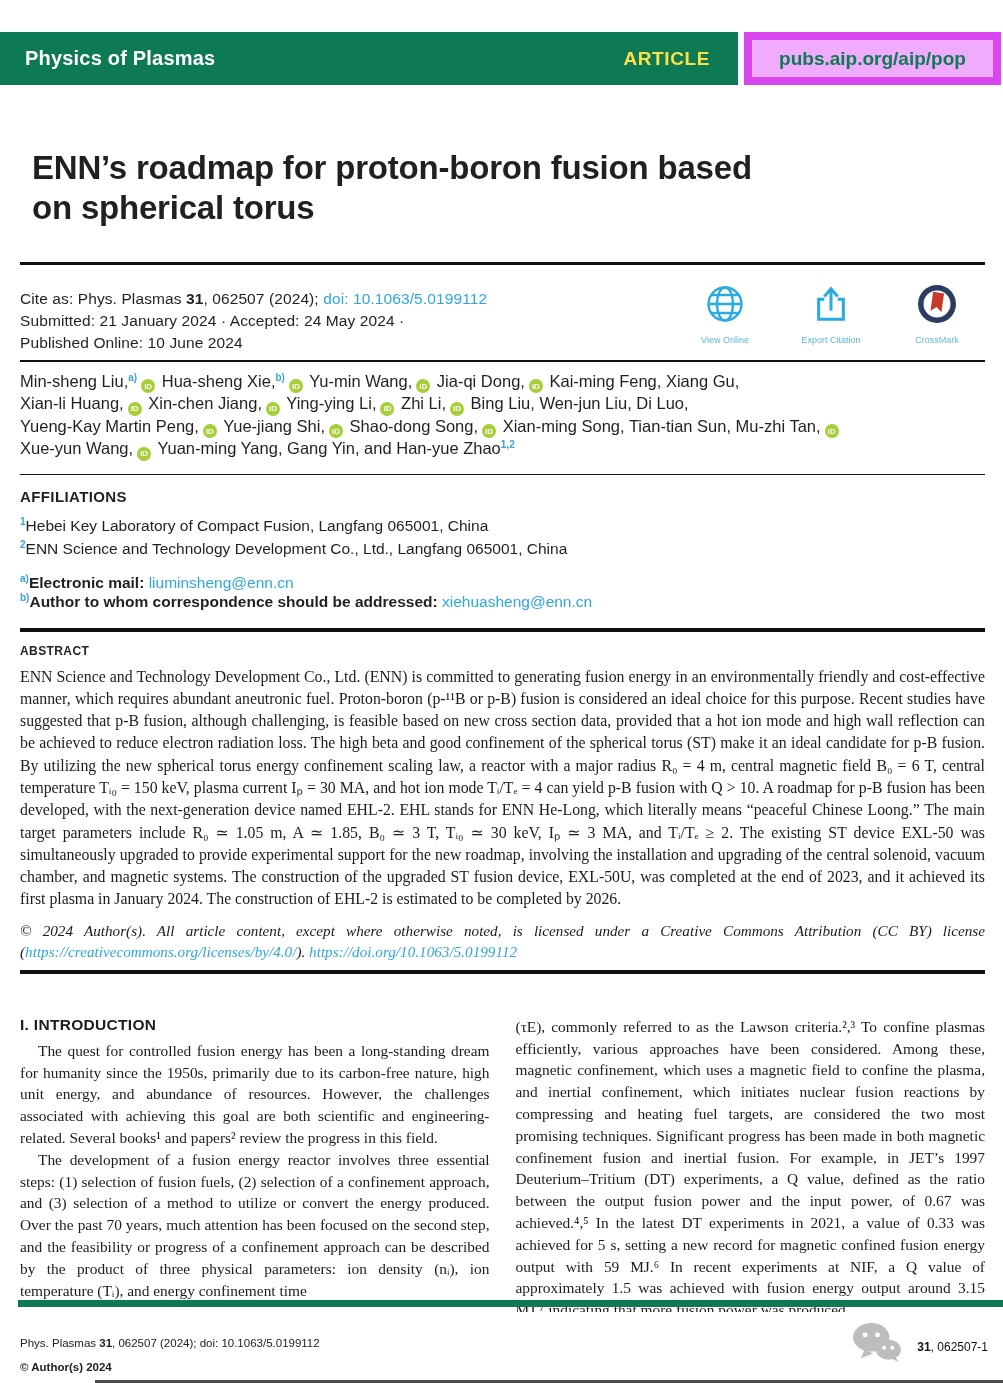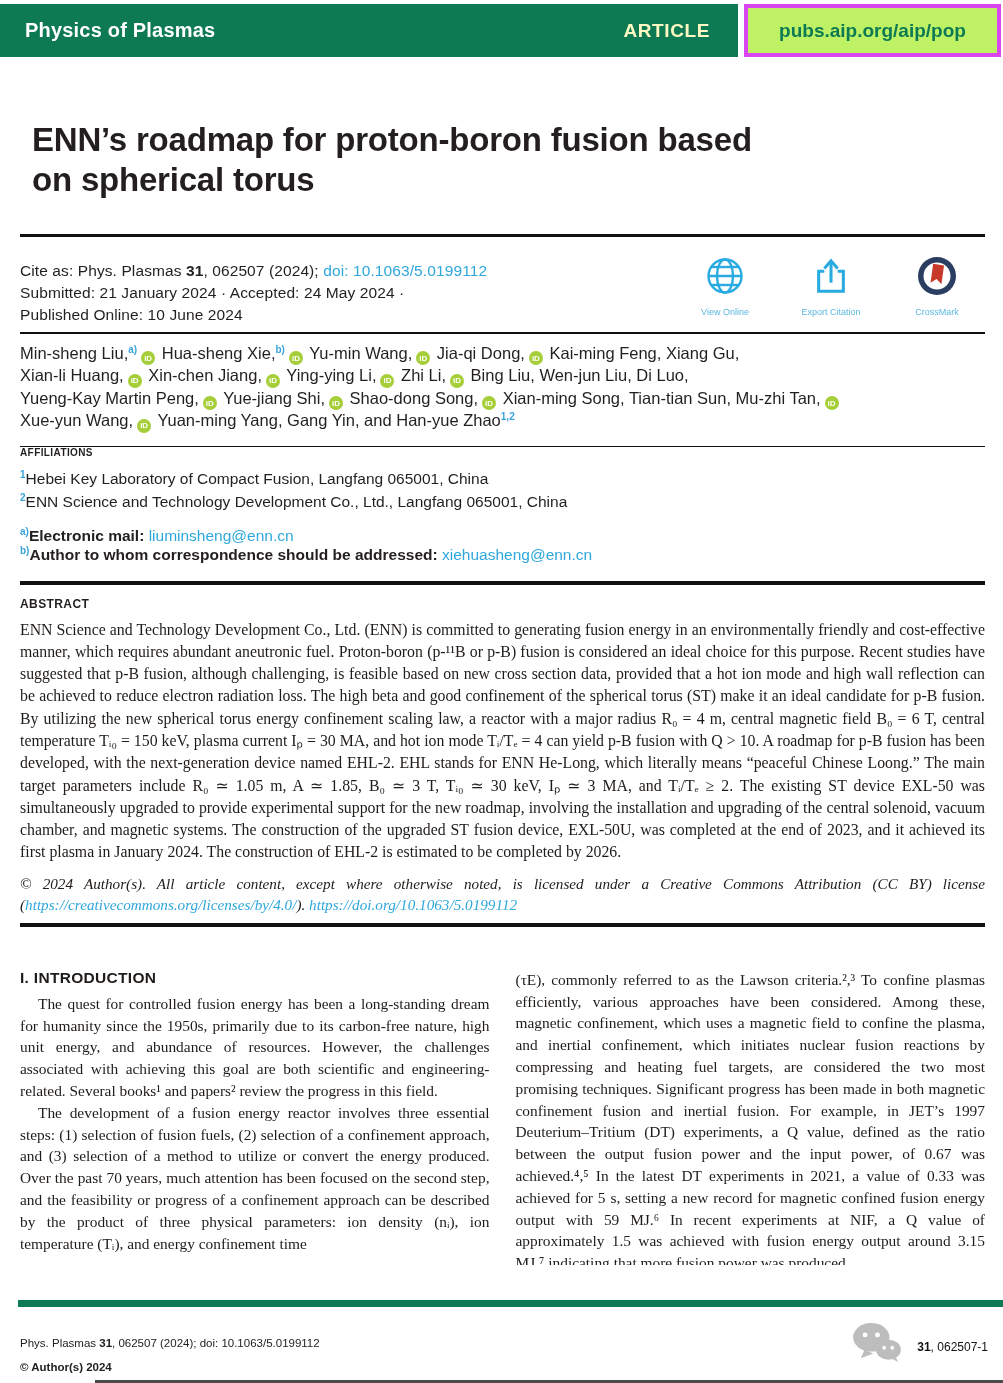--- a/index.html
+++ b/index.html
@@ -3,31 +3,31 @@
 <meta charset="utf-8">
 <style>
   * { margin:0; padding:0; box-sizing:border-box; }
   html,body { background:#ffffff; }
   .page {
     position:relative; width:1003px; height:1383px; margin:0 auto;
     background:#ffffff; overflow:hidden;
     font-family:"Liberation Sans", sans-serif; color:#231f20;
   }
   
-  .masthead { position:relative; height:53px; margin-top:4px; }
+  .masthead { position:relative; height:53px; margin-top:32px; }
   .band {
     position:absolute; left:0; top:0; width:738px; height:53px;
     background:#0d7a53; display:flex; align-items:center;
     justify-content:space-between; padding:0 28px 0 25px;
   }
   .band .journal { color:#fff; font-size:20px; font-weight:bold; letter-spacing:.2px; }
-  .band .artlabel { color:#fef9c3; font-size:19px; font-weight:bold; letter-spacing:.6px; }
+  .band .artlabel { color:#fde047; font-size:19px; font-weight:bold; letter-spacing:.6px; }
   .urlbox {
     position:absolute; left:744px; top:0; width:257px; height:53px;
-    border:4px solid #d946ef; background:#bef264; display:flex;
+    border:8px solid #d946ef; background:#f0abfc; display:flex;
     align-items:center; justify-content:center; cursor:pointer;
   }
   .urlbox span { color:#0d7a53; font-size:19px; font-weight:bold; }
   
   h1.title {
     margin:63px 20px 0 32px; font-size:33px; line-height:1.22;
     font-weight:bold; color:#231f20; white-space:pre-line; letter-spacing:-.2px;
   }
   
   .rule { border:none; background:#111; margin-left:20px; margin-right:18px; }
@@ -48,21 +48,21 @@
   .author-line { font-size:16.5px; line-height:21px; }
   .bluesup { color:#3aa3da; font-size:10px; font-weight:bold; vertical-align:super; line-height:0; }
   .orcid {
     display:inline-flex; width:14px; height:14px; border-radius:50%;
     background:#a6ce39; color:#fff; font-size:8px; font-weight:bold;
     align-items:center; justify-content:center; margin:0 2px 0 4px;
     vertical-align:-2px; cursor:pointer;
   }
   
   .affil { margin:0 18px 0 20px; }
-  .affil h2 { font-size:10px; font-weight:bold; letter-spacing:.4px; }
+  .affil h2 { margin-top:13px; font-size:15px; font-weight:bold; letter-spacing:.4px; }
   .affil .items { margin-top:9px; }
   .affil .aff-row { font-size:15.5px; line-height:23px; }
   .affil .notes { margin-top:13px; }
   .affil .note-row { font-size:15.5px; line-height:19px; }
   .affil .note-row b { font-weight:bold; }
   
   .abstract { margin:0 18px 0 20px; }
   .abstract h2 { margin-top:12px; font-size:12px; font-weight:bold; letter-spacing:.4px; }
   .serif { font-family:"Liberation Serif", serif; color:#1f1b18; }
   .abstract p.body {

